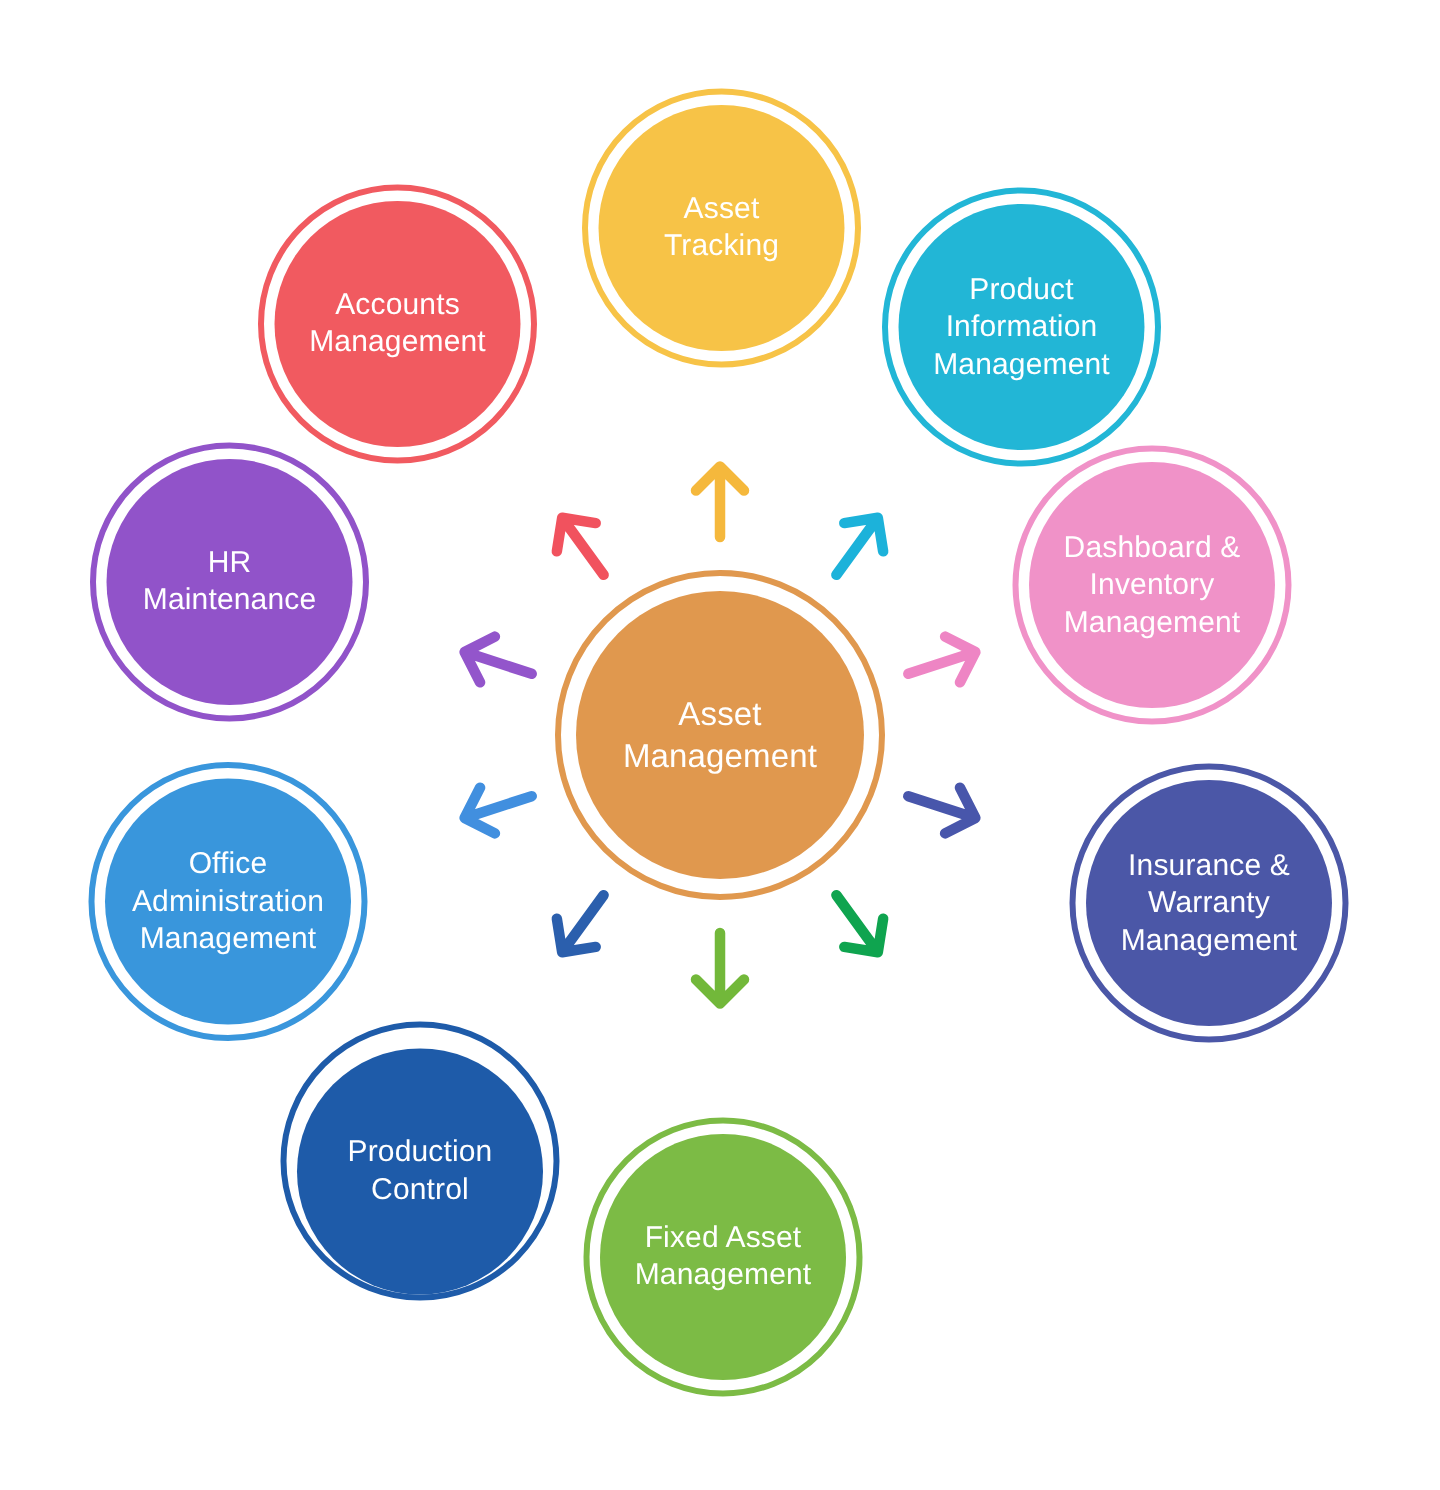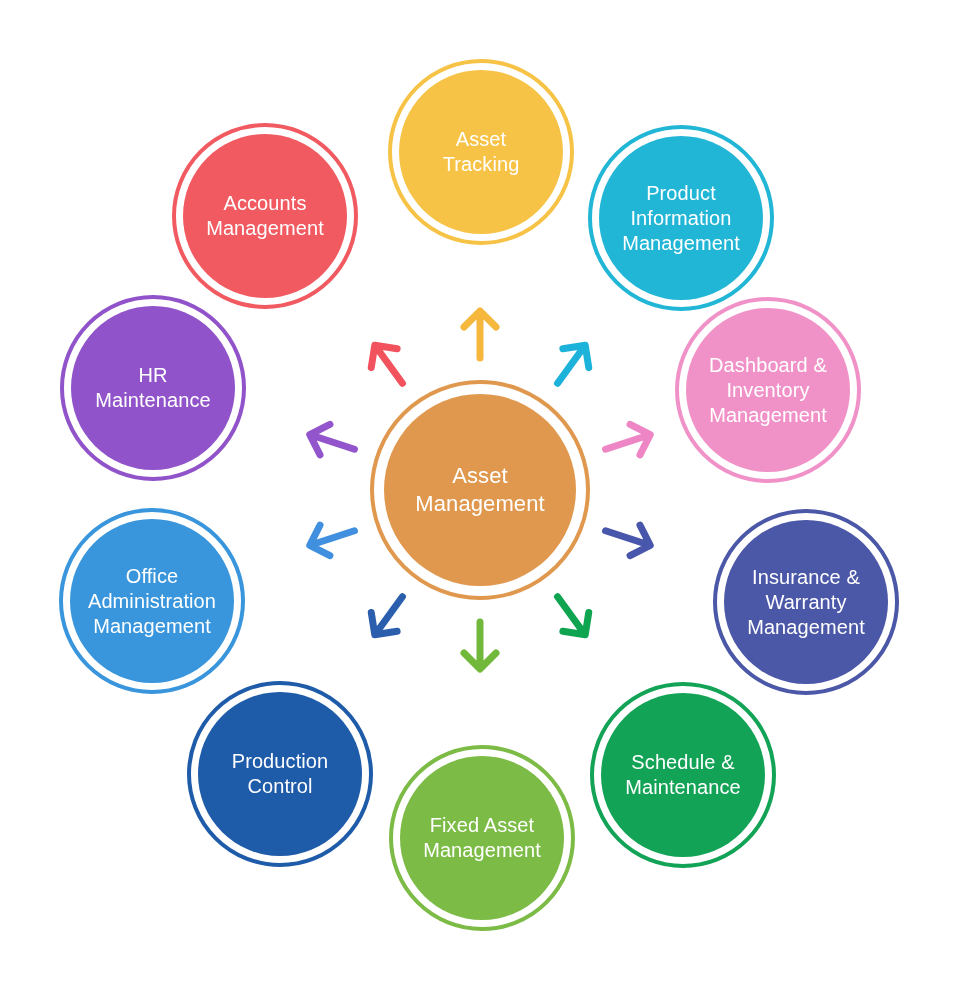--- a/index.html
+++ b/index.html
@@ -44,21 +44,21 @@
     display:flex;align-items:center;justify-content:center;
   }
   .center-label{font-size:22px;line-height:28px;}
   
   .n0{left:388px;top:59px;}
   .n1{left:588px;top:125px;align-items:center;}
   .n2{left:675px;top:297px;}
   .n3{left:713px;top:509px;}
   .n4{left:590px;top:682px;}
   .n5{left:389px;top:745px;}
-  .n6{left:187px;top:681px;}
+  .n6{left:187px;top:681px;align-items:flex-end;}
   .n7{left:59px;top:508px;}
   .n8{left:60px;top:295px;}
   .n9{left:172px;top:123px;}
 </style>
 </head>
 <body>
 
 <div class="canvas">
 
   <svg class="arrows" viewBox="0 0 960 993" xmlns="http://www.w3.org/2000/svg">
@@ -125,26 +125,20 @@
   </div>
 
   <div class="node n3" style="--c: #4b57a7;">
     <div class="node-fill">
       <div class="label">Insurance &amp;
 Warranty
 Management</div>
     </div>
   </div>
 
-  <div class="node n4" style="--c: #12a356;">
-    <div class="node-fill">
-      <div class="label">Schedule &amp;
-Maintenance</div>
-    </div>
-  </div>
 
   <div class="node n5" style="--c: #7cbb45;">
     <div class="node-fill">
       <div class="label">Fixed Asset
 Management</div>
     </div>
   </div>
 
   <div class="node n6" style="--c: #1e5ba9;">
     <div class="node-fill">

